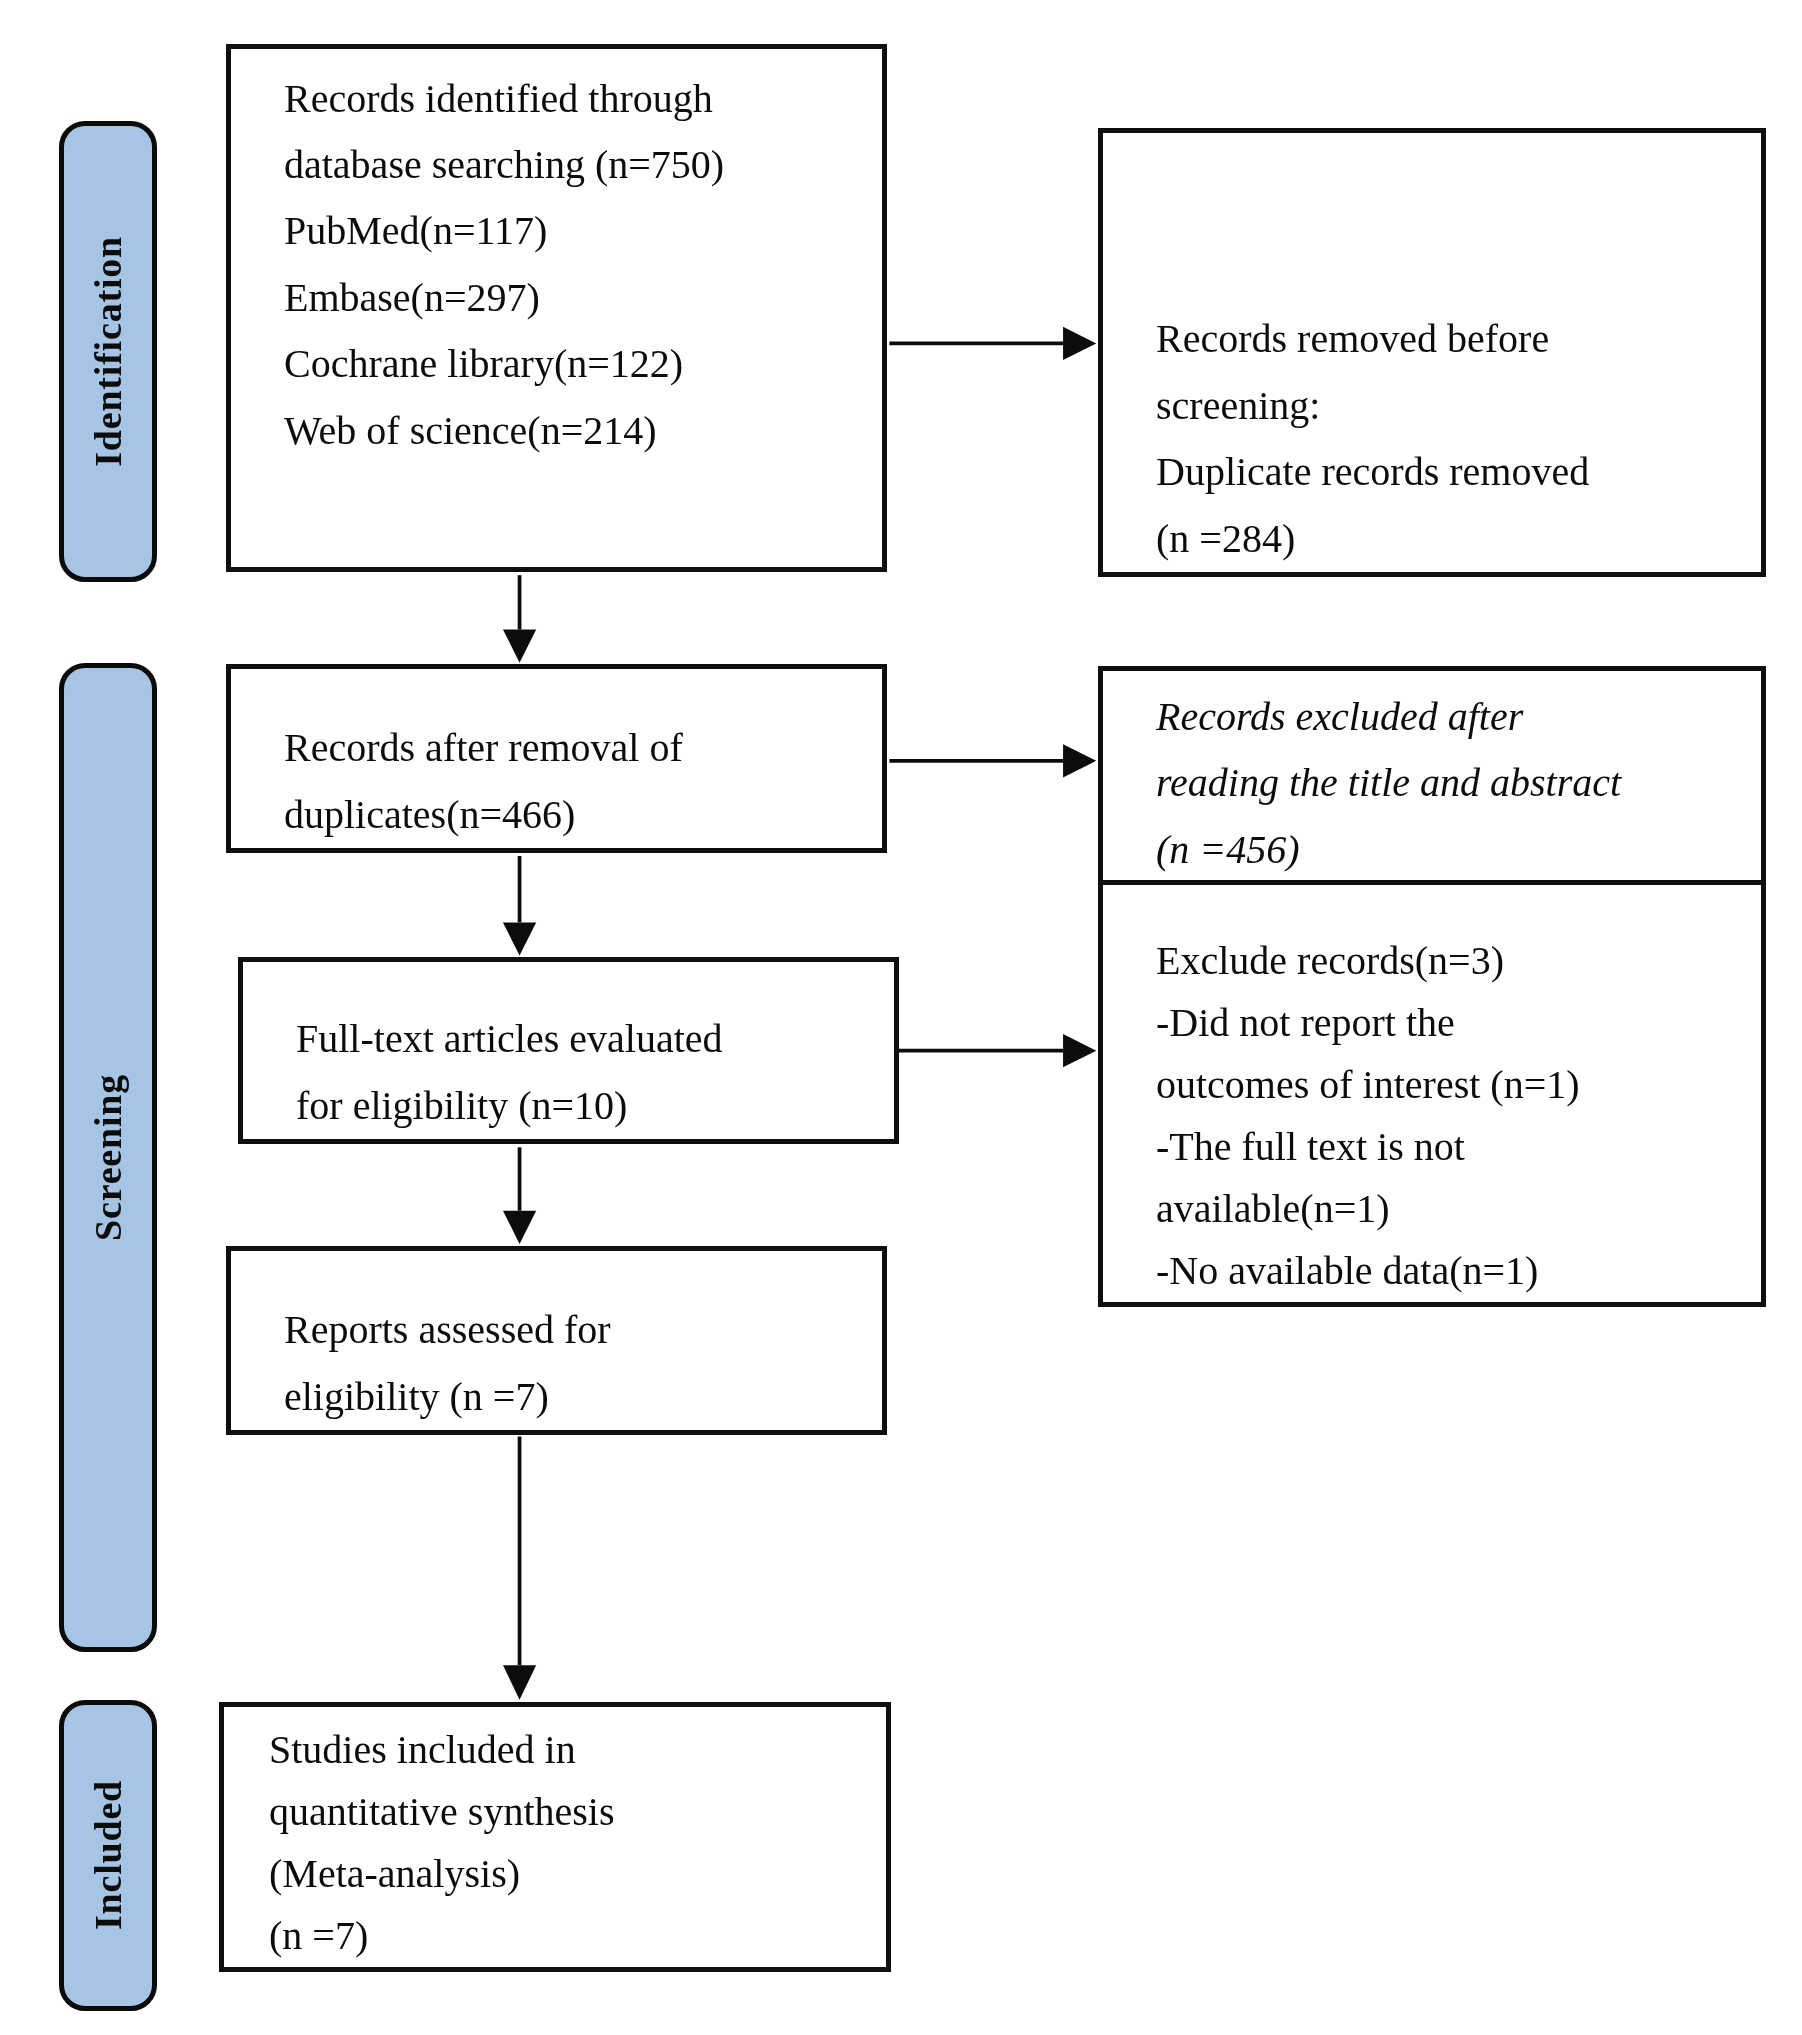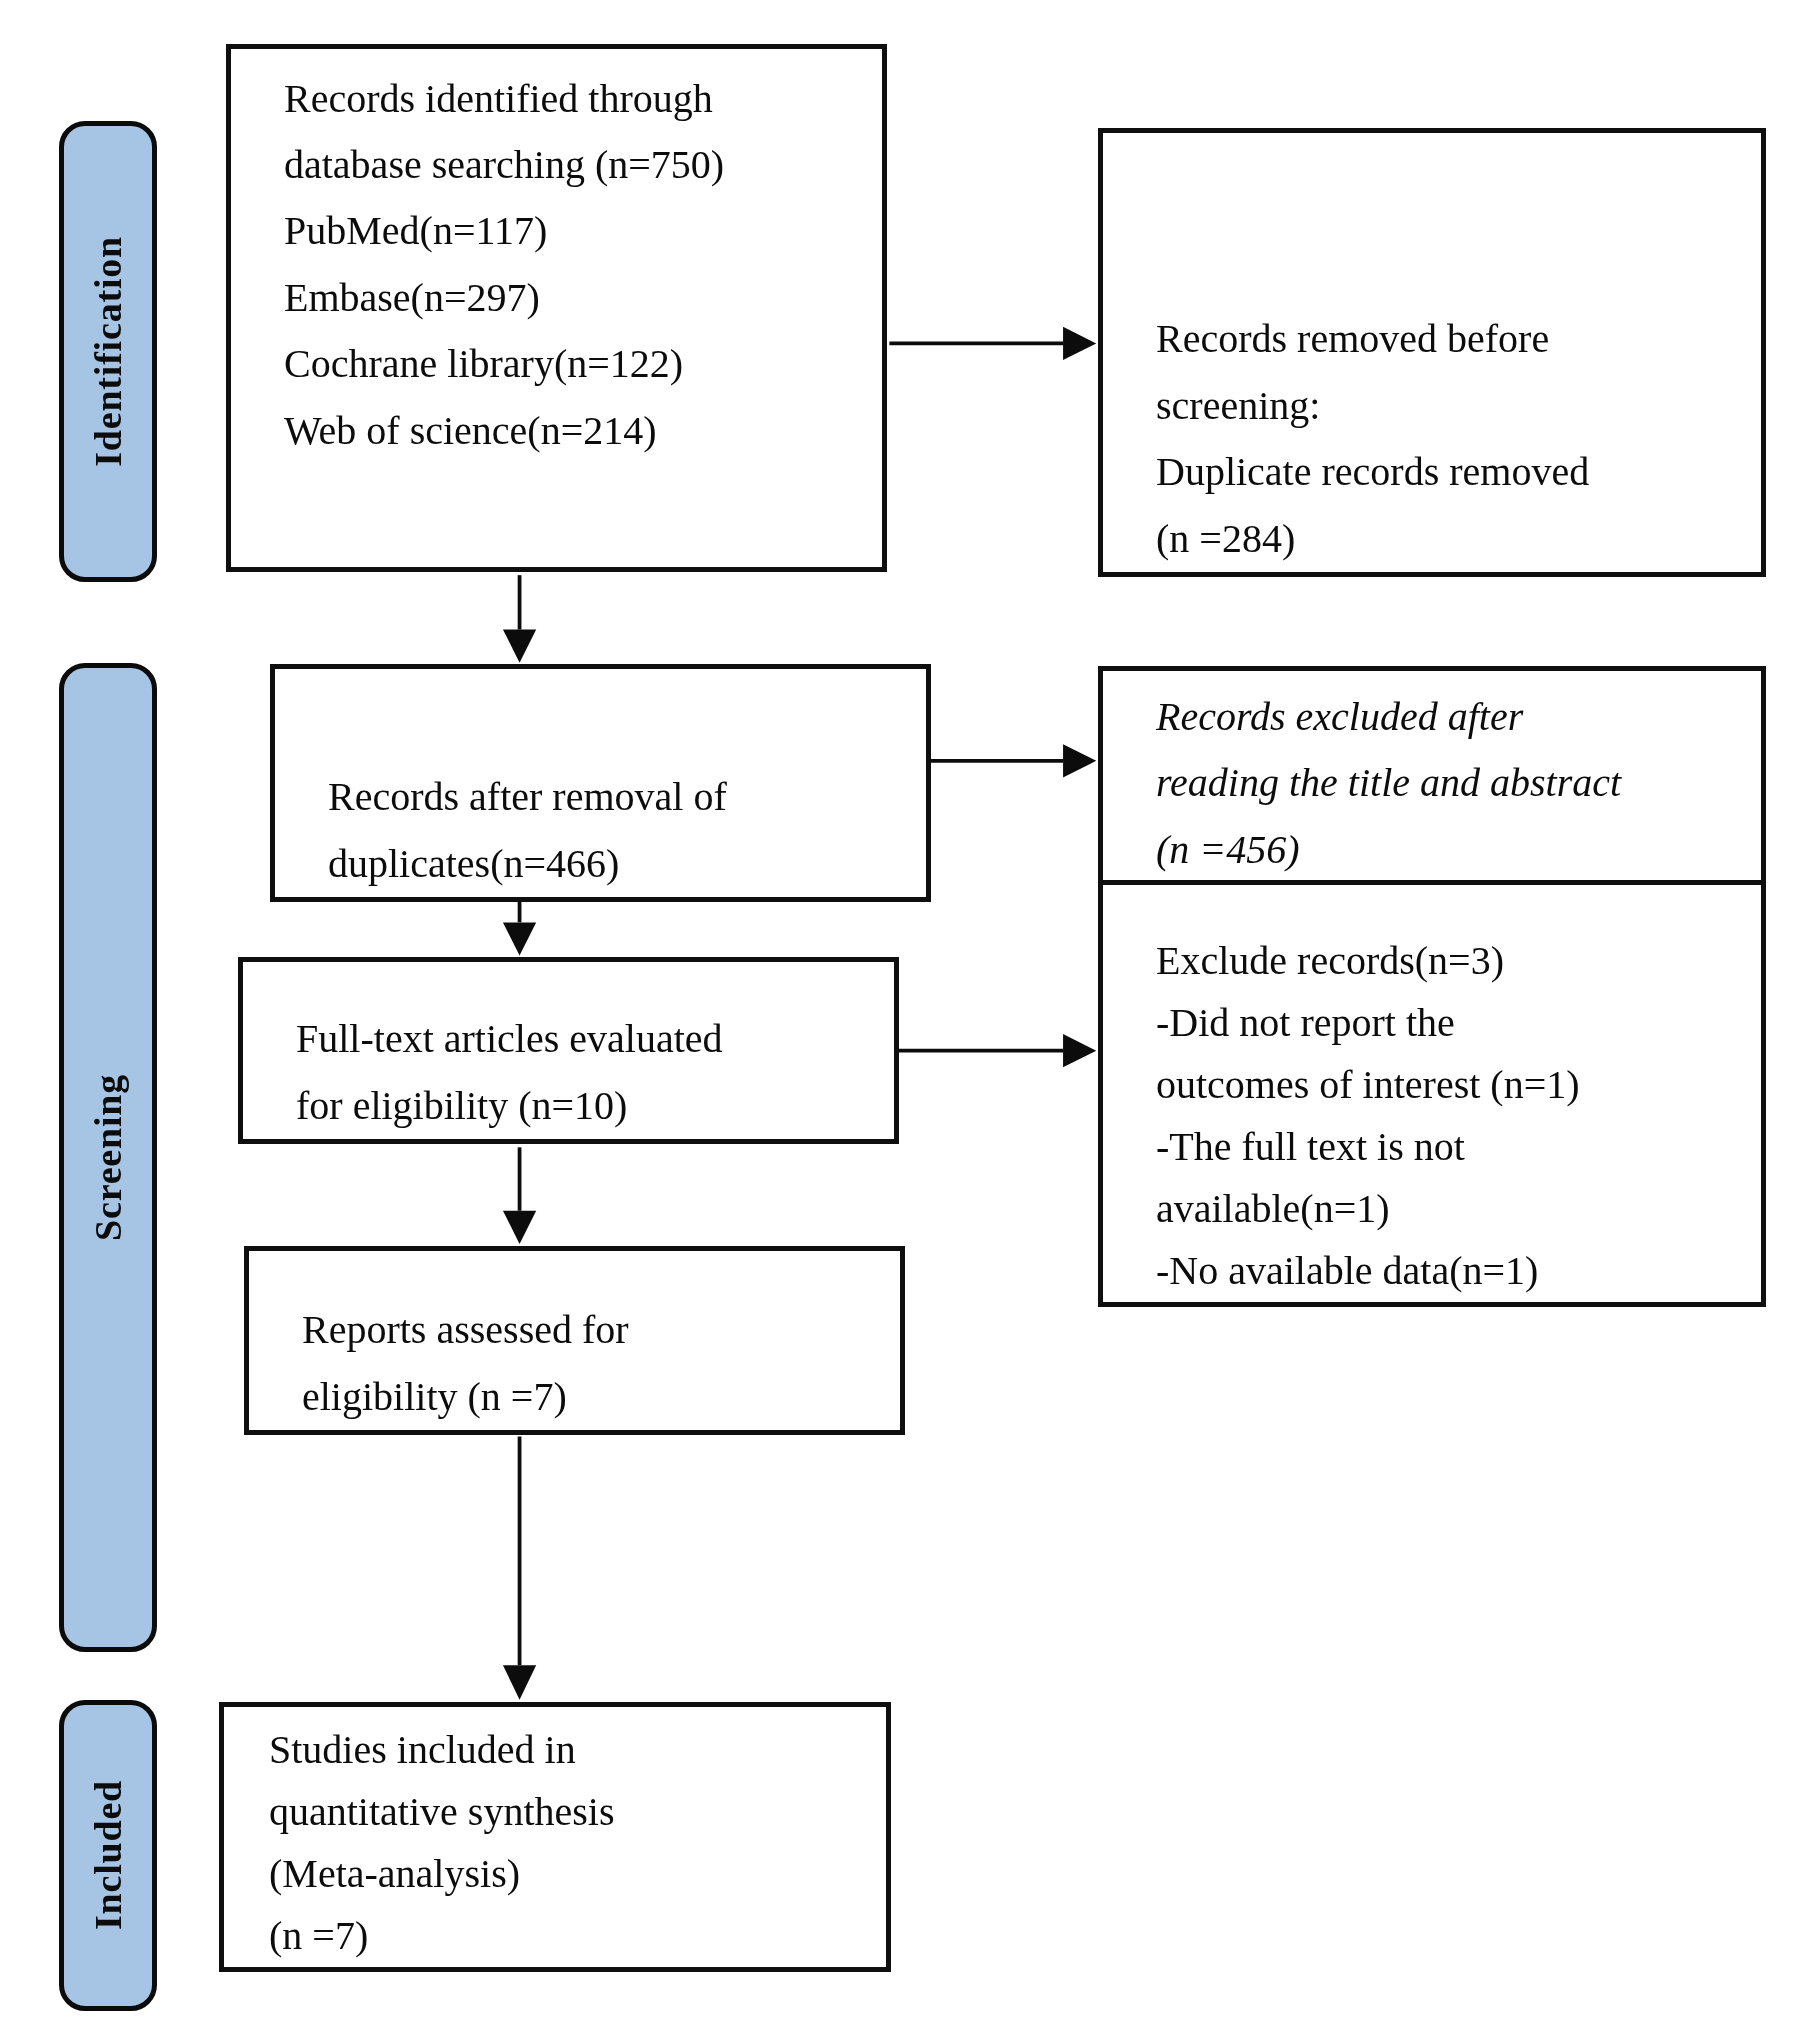--- a/index.html
+++ b/index.html
@@ -96,31 +96,31 @@
 
   <div class="fbox top-align" style="left:226px;top:44px;width:661px;height:528px;">
     <div class="txt">Records identified through
 database searching (n=750)
 PubMed(n=117)
 Embase(n=297)
 Cochrane library(n=122)
 Web of science(n=214)</div>
   </div>
 
-  <div class="fbox" style="left:226px;top:664px;width:661px;height:238px;margin-left:44px;">
+  <div class="fbox" style="left:226px;top:664px;width:661px;height:189px;">
     <div class="txt">Records after removal of
 duplicates(n=466)</div>
   </div>
 
   <div class="fbox" style="left:238px;top:957px;width:661px;height:187px;">
     <div class="txt">Full-text articles evaluated
 for eligibility (n=10)</div>
   </div>
 
-  <div class="fbox" style="left:226px;top:1246px;width:661px;height:189px;margin-left:18px;">
+  <div class="fbox" style="left:226px;top:1246px;width:661px;height:189px;">
     <div class="txt">Reports assessed for
 eligibility (n =7)</div>
   </div>
 
   <div class="fbox tight" style="left:219px;top:1702px;width:672px;height:270px;">
     <div class="txt" style="padding-left:45px;">Studies included in
 quantitative synthesis
 (Meta-analysis)
 (n =7)</div>
   </div>

